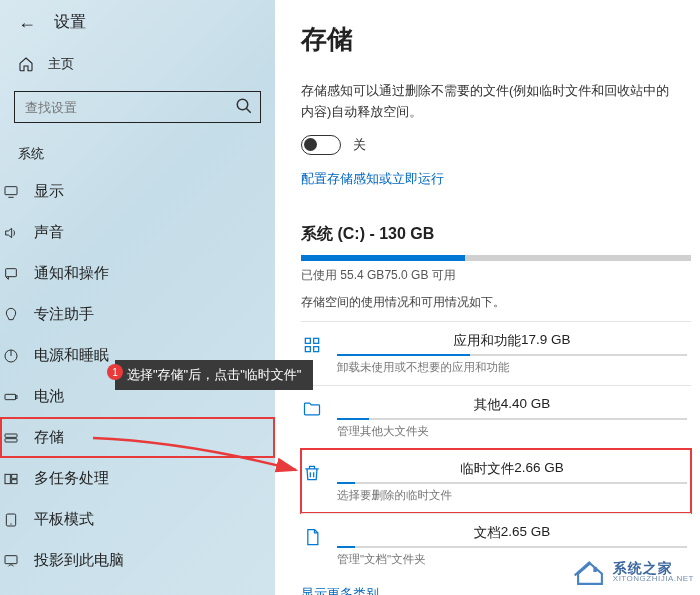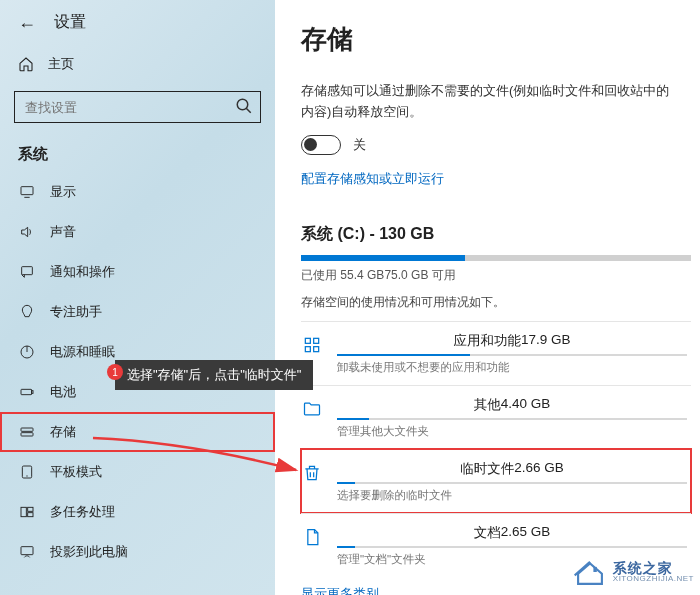--- a/index.html
+++ b/index.html
@@ -9,23 +9,23 @@
 .topbar { display: flex; align-items: center; gap: 18px; padding: 2px 18px 14px 18px; }
 .back-arrow { font-size: 18px; color: #222; cursor: pointer; }
 .title-top { font-size: 16px; color: #222; }
 .homerow { display: flex; align-items: center; gap: 14px; padding: 8px 10px 18px 18px; }
 .home-icon { width: 16px; height: 16px; display: flex; align-items: center; justify-content: center; }
 .home-icon svg { width: 16px; height: 16px; }
 .homelabel { font-size: 13px; color: #222; }
 .searchwrap { margin: 0 14px 18px 14px; position: relative; }
 .searchbox { width: 100%; height: 32px; border: 1px solid #222; background: transparent; padding: 0 34px 0 10px; font-size: 13px; outline: none; }
 .searchicon { position: absolute; right: 8px; top: 6px; width: 18px; height: 18px; color: #333; }
-.groupheader { padding: 4px 8px 8px 18px; font-size: 15px; font-weight: 700; color: #222; }
+.groupheader { padding: 4px 8px 8px 18px; font-size: 13px; font-weight: 400; color: #222; }
 .navlist { list-style: none; }
-.navitem { display: flex; align-items: center; gap: 14px; padding: 11px 18px; font-size: 13px; color: #222; cursor: pointer; position: relative; }
+.navitem { display: flex; align-items: center; gap: 14px; padding: 11px 2px; font-size: 15px; color: #222; cursor: pointer; position: relative; }
 .navitem .nv-icon { width: 18px; height: 18px; display: flex; align-items: center; justify-content: center; color: #222; }
 .navitem .nv-icon svg { width: 16px; height: 16px; stroke: #222; fill: none; stroke-width: 1.4; }
 .navitem.selected { outline: 2px solid #e83a3a; outline-offset: -2px; }
 .main { flex: 1; background: #fff; padding: 22px 0 0 26px; overflow: hidden; position: relative; }
 .h1 { font-size: 26px; font-weight: 600; color: #222; margin-bottom: 24px; }
 .desc { font-size: 13px; color: #333; line-height: 1.6; margin-bottom: 12px; max-width: 380px; }
 .togglerow { display: flex; align-items: center; gap: 12px; margin-bottom: 14px; }
 .toggle { width: 40px; height: 20px; border: 1.5px solid #333; border-radius: 10px; position: relative; cursor: pointer; background: #fff; }
 .toggle .knob { position: absolute; left: 2px; top: 2px; width: 13px; height: 13px; border-radius: 50%; background: #333; }
 .toggletxt { font-size: 13px; color: #333; }
@@ -146,35 +146,35 @@
             <svg viewBox="0 0 24 24">
               <rect x="3" y="6" width="18" height="5" rx="1"></rect>
               <rect x="3" y="13" width="18" height="5" rx="1"></rect>
             </svg>
           </span>
         <span>存储</span>
       </li>
       <li class="navitem">
         <span class="nv-icon">
             <svg viewBox="0 0 24 24">
-              <rect x="5" y="3" width="14" height="18" rx="2"></rect>
-              <line x1="11" y1="18" x2="13" y2="18"></line>
-            </svg>
-          </span>
-        <span>平板模式</span>
-      </li>
-      <li class="navitem">
-        <span class="nv-icon">
-            <svg viewBox="0 0 24 24">
               <rect x="3" y="5" width="8" height="14"></rect>
               <rect x="13" y="5" width="8" height="6"></rect>
               <rect x="13" y="13" width="8" height="6"></rect>
             </svg>
           </span>
         <span>多任务处理</span>
+      </li>
+      <li class="navitem">
+        <span class="nv-icon">
+            <svg viewBox="0 0 24 24">
+              <rect x="5" y="3" width="14" height="18" rx="2"></rect>
+              <line x1="11" y1="18" x2="13" y2="18"></line>
+            </svg>
+          </span>
+        <span>平板模式</span>
       </li>
       <li class="navitem">
         <span class="nv-icon">
             <svg viewBox="0 0 24 24">
               <rect x="3" y="4" width="18" height="12" rx="1"></rect>
               <path d="M8 20c2-3 6-3 8 0"></path>
             </svg>
           </span>
         <span>投影到此电脑</span>
       </li>

